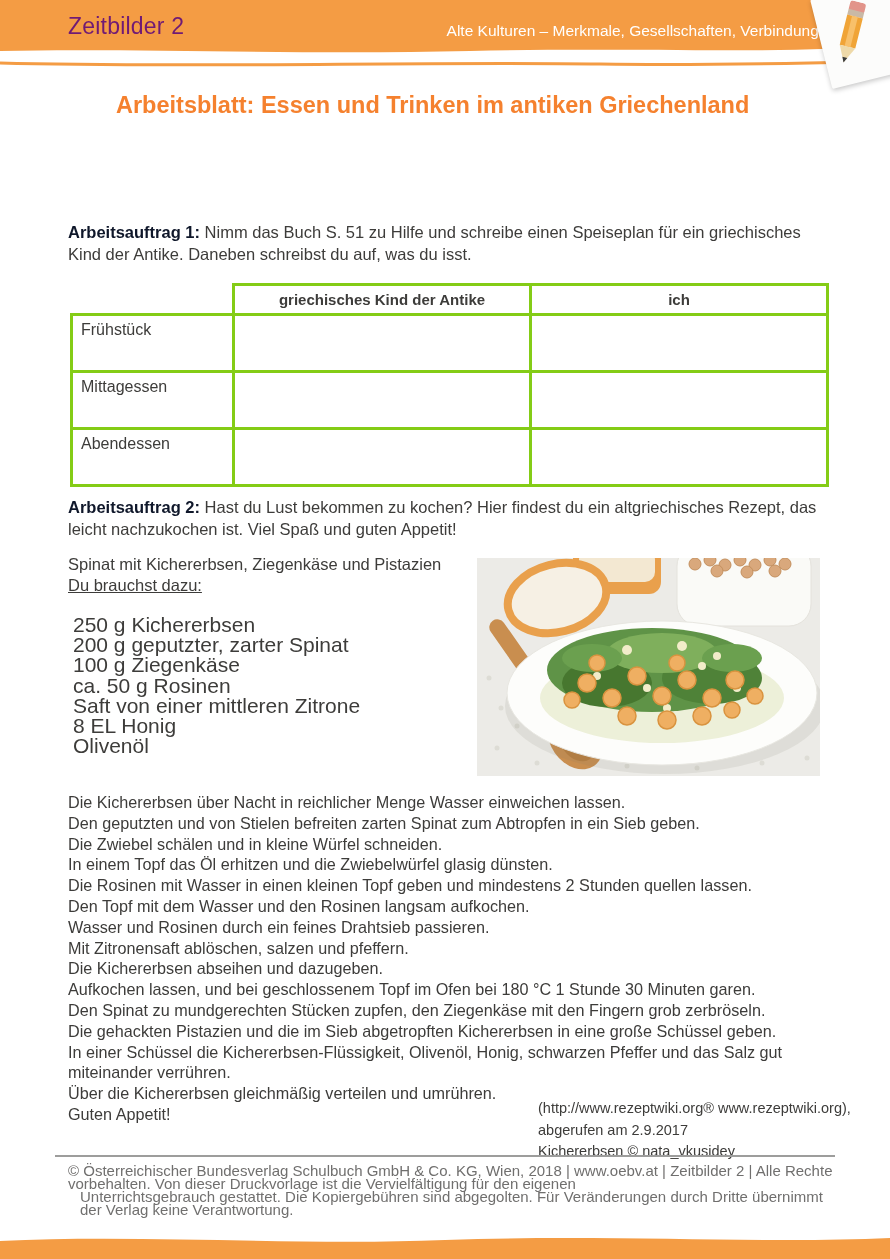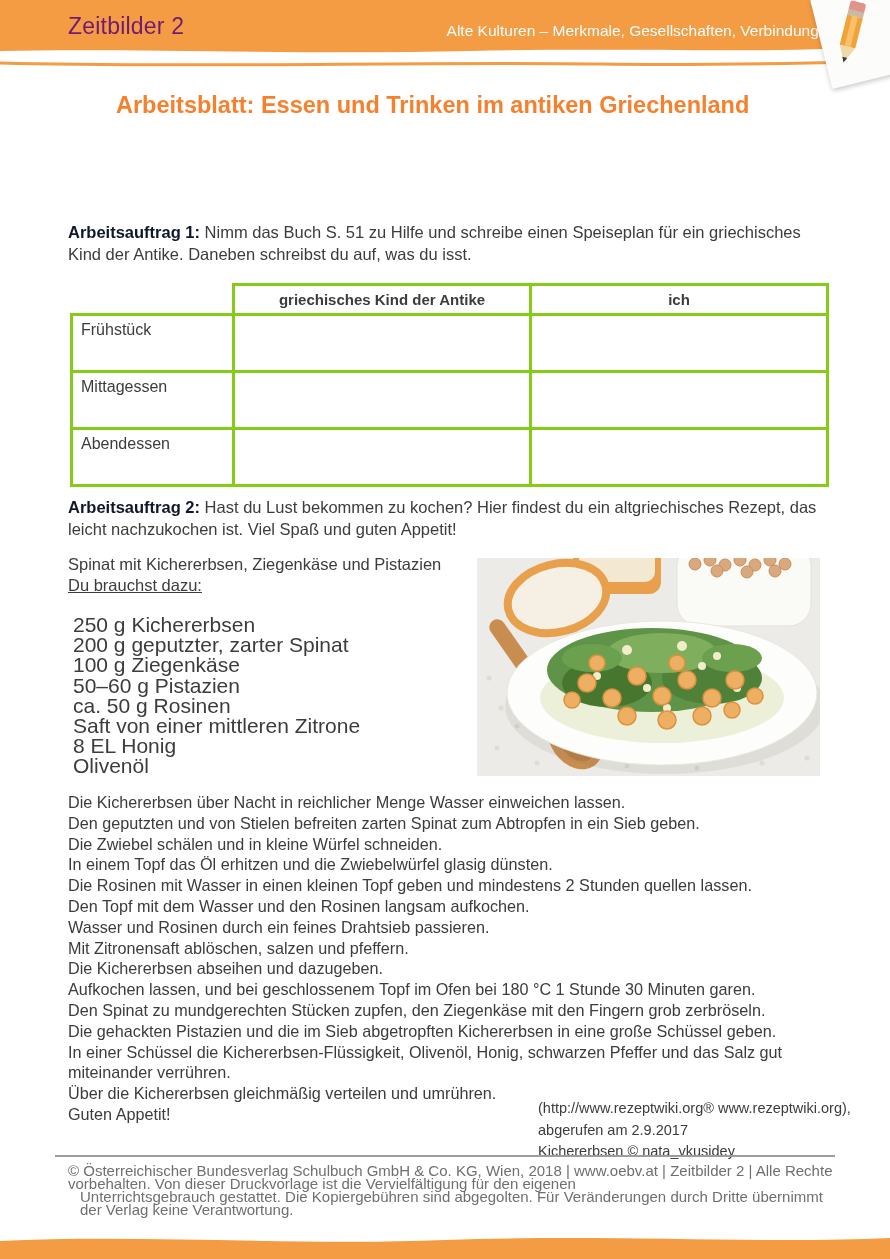--- a/index.html
+++ b/index.html
@@ -108,21 +108,20 @@
 
   <div class="para task2"><span class="task-label">Arbeitsauftrag 2:</span><span> Hast du Lust bekommen zu kochen? Hier findest du ein altgriechisches Rezept, das leicht nachzukochen ist. Viel Spaß und guten Appetit!</span></div>
 
   <div class="recipe-title">Spinat mit Kichererbsen, Ziegenkäse und Pistazien</div>
   <div class="ingredients-heading">Du brauchst dazu:</div>
   <div class="ingredients">
 
   <div>250 g Kichererbsen</div>
       <div>200 g geputzter, zarter Spinat</div>
       <div>100 g Ziegenkäse</div>
-      <div>50–60 g Pistazien</div>
       <div>ca. 50 g Rosinen</div>
       <div>Saft von einer mittleren Zitrone</div>
       <div>8 EL Honig</div>
       <div>Olivenöl</div>
     </div>
 
   <div class="recipe-photo">
     <svg width="343" height="218" viewBox="0 0 343 218">
       <rect x="0" y="0" width="343" height="218" fill="#ecebe7"></rect>
       <g fill="#dddcd5">

